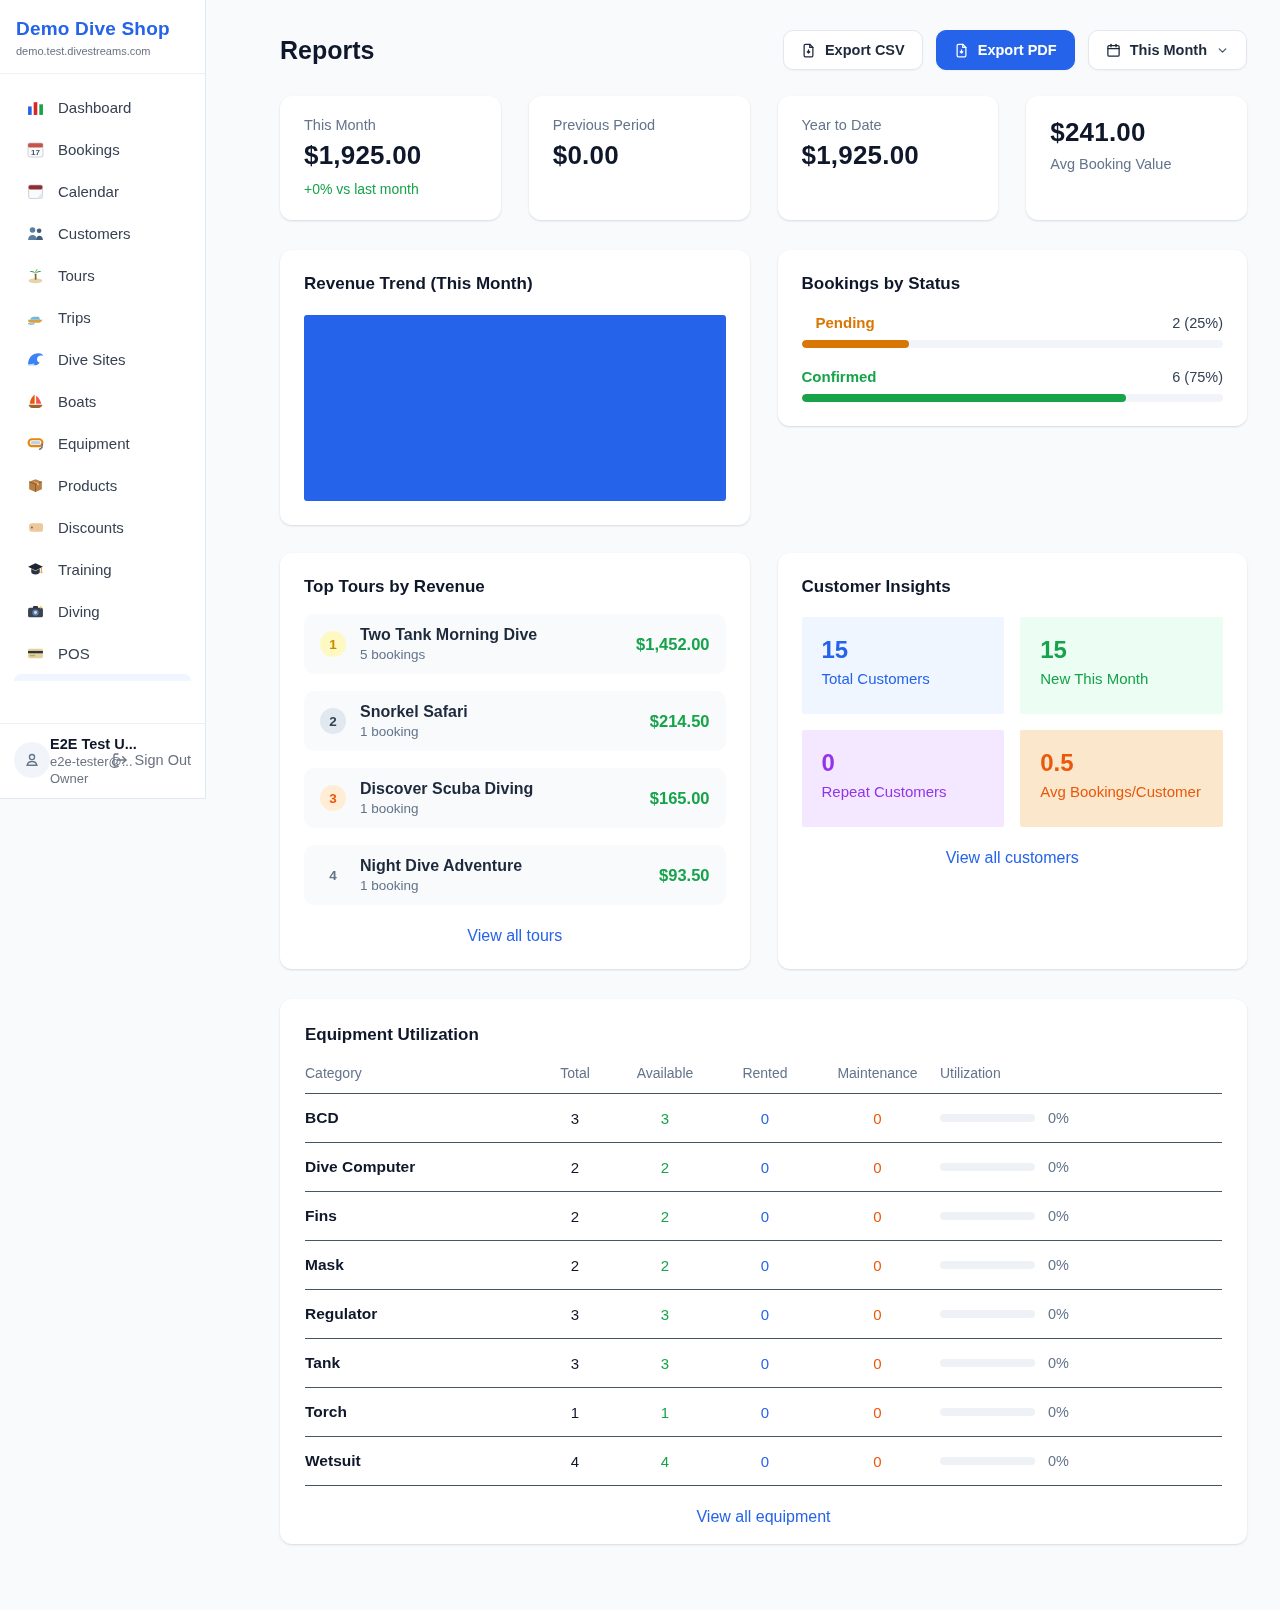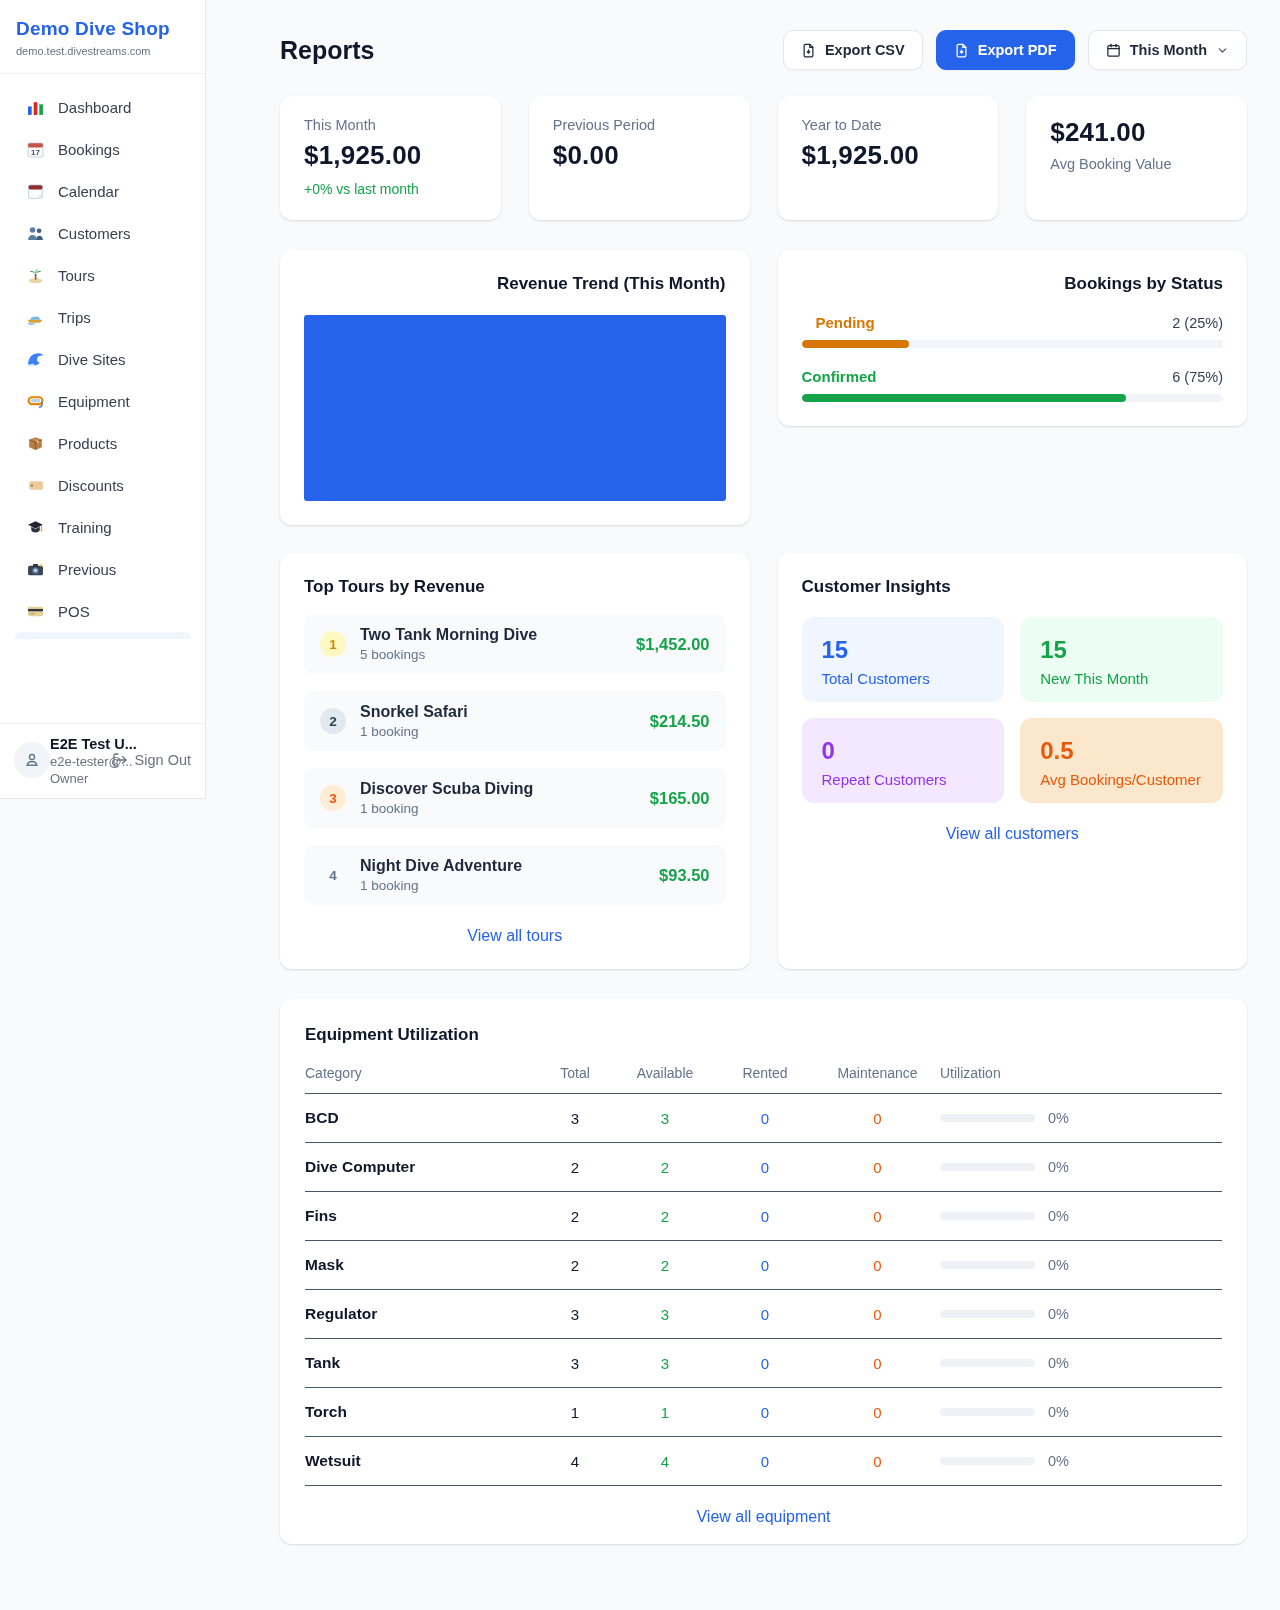--- a/index.html
+++ b/index.html
@@ -42,21 +42,21 @@
   .stat-label { color:#64748b; font-size:14.5px; }
   .stat-value { margin-top:7px; font-size:26px; font-weight:800; color:#0f172a; letter-spacing:.2px; }
   .stat-delta { margin-top:10px; color:#16a34a; font-size:14px; }
   .stat.flip .stat-value { margin-top:0; }
   .stat.flip .stat-label { margin-top:8px; }
 
   .section-title { font-size:17px; font-weight:800; color:#0f172a; }
 
   
   .row-charts { margin-top:30px; display:grid; grid-template-columns:1fr 1fr; gap:28px; align-items:start; }
-  .chart-card { padding:24px;text-align:right; }
+  .chart-card { padding:24px; }
   .chart-block { margin-top:21px; height:186px; background:#2563eb; border-radius:3px; }
   .status-group { margin-top:20px; }
   .status-top { display:flex; justify-content:space-between; align-items:baseline; }
   .status-label { font-size:15px; font-weight:700; }
   .status-label.pending { color:#d97706;padding-left:14px; }
   .status-label.confirmed { color:#16a34a; }
   .status-count { font-size:14.5px; color:#334155; }
   .bar-track { margin-top:9px; height:8px; background:#f1f5f9; border-radius:6px; overflow:hidden; }
   .bar-fill { height:100%; border-radius:6px; }
 
@@ -69,21 +69,21 @@
   .rank-1 { background:#fef9c3; color:#ca8a04; }
   .rank-2 { background:#e2e8f0; color:#334155; }
   .rank-3 { background:#ffedd5; color:#ea580c; }
   .rank-4 { background:transparent; color:#64748b; }
   .tour-name { font-size:16px; font-weight:700; color:#1e293b; }
   .tour-sub { margin-top:3px; font-size:13.5px; color:#64748b; }
   .tour-price { margin-left:auto; font-size:16.5px; font-weight:800; color:#16a34a; }
   .view-all { margin-top:22px; text-align:center; color:#2563eb; font-size:16px; cursor:pointer; }
 
   .tiles { margin-top:20px; display:grid; grid-template-columns:1fr 1fr; gap:16px; }
-  .tile { border-radius:12px; padding:19px 20px; height:85px; }
+  .tile { border-radius:2px; padding:19px 20px; height:97px; }
   .tile-value { font-size:24px; font-weight:800; }
   .tile-label { margin-top:6px; font-size:15px; }
   .tile.blue { background:#eff6ff; } .tile.blue .tile-value,.tile.blue .tile-label { color:#2563eb; }
   .tile.green { background:#ecfdf3; } .tile.green .tile-value,.tile.green .tile-label { color:#16a34a; }
   .tile.purple { background:#f3e8ff; } .tile.purple .tile-value,.tile.purple .tile-label { color:#9333ea; }
   .tile.orange { background:#fbe8cc; } .tile.orange .tile-value,.tile.orange .tile-label { color:#ea580c; }
 
   
   .equip-card { margin-top:30px; padding:26px 25px 18px; }
   .t-grid { display:grid; grid-template-columns:230px 80px 100px 100px 125px 1fr; align-items:center; }
@@ -176,20 +176,30 @@
           <svg width="17" height="17" viewBox="0 0 16 16">
             <path d="M1 13C1 6 5 2 11 2c2.4 0 3.8 1 4 2.6-2.6-1-4.8 0-5.4 2C9 9 10 10.6 12 11c-1.2 1.6-3 2.4-5.2 2.4Z" fill="#3b82f6"></path>
             <path d="M1 13c1.6.4 3.4.2 5.8-.6" stroke="#bfdbfe" stroke-width="1.2" fill="none"></path>
           </svg>
         </span>
       <span class="nav-label">Dive Sites</span>
     </div>
     <div class="nav-item">
       <span class="nav-ico">
           <svg width="17" height="17" viewBox="0 0 16 16">
+            <path d="M7.2 1.5V10H2.6C3 6.4 4.8 3.2 7.2 1.5Z" fill="#e8590c"></path>
+            <path d="M8.6 2.5V10h4.8C12.8 7 11 4.2 8.6 2.5Z" fill="#fa5252"></path>
+            <path d="M1.5 11h13c-.4 1.8-1.8 3-3.6 3H4.8c-1.7 0-3-1.2-3.3-3Z" fill="#a0652f"></path>
+          </svg>
+        </span>
+      <span class="nav-label">Boats</span>
+    </div>
+    <div class="nav-item">
+      <span class="nav-ico">
+          <svg width="17" height="17" viewBox="0 0 16 16">
             <rect x="1.5" y="4" width="13" height="6.5" rx="3.2" fill="none" stroke="#e8860c" stroke-width="2"></rect>
             <rect x="3.4" y="5.6" width="9.2" height="3.4" rx="1.7" fill="#b8d4e8"></rect>
             <path d="M14 8c1 2.4.2 4.8-2.6 5.6" stroke="#64748b" stroke-width="1.4" fill="none"></path>
           </svg>
         </span>
       <span class="nav-label">Equipment</span>
     </div>
     <div class="nav-item">
       <span class="nav-ico">
           <svg width="17" height="17" viewBox="0 0 16 16">
@@ -223,21 +233,21 @@
     <div class="nav-item">
       <span class="nav-ico">
           <svg width="17" height="17" viewBox="0 0 16 16">
             <rect x="1" y="4.5" width="14" height="9" rx="1.6" fill="#3b4252"></rect>
             <rect x="5.6" y="2.8" width="4.8" height="2.4" rx="1" fill="#2e3440"></rect>
             <circle cx="8" cy="9" r="3" fill="#5e81ac"></circle>
             <circle cx="8" cy="9" r="1.4" fill="#d8dee9"></circle>
             <path d="M13 2.2l.5 1.3 1.3.5-1.3.5-.5 1.3-.5-1.3-1.3-.5 1.3-.5Z" fill="#f4c430"></path>
           </svg>
         </span>
-      <span class="nav-label">Previous</span>
+      <span class="nav-label">Diving</span>
     </div>
     <div class="nav-item">
       <span class="nav-ico">
           <svg width="17" height="17" viewBox="0 0 16 16">
             <rect x="1" y="3.5" width="14" height="9" rx="1.4" fill="#e3d39a"></rect>
             <rect x="1" y="5.6" width="14" height="2.2" fill="#2f3440"></rect>
             <rect x="2.6" y="9.4" width="5" height="1.2" fill="#b8a66a"></rect>
           </svg>
         </span>
       <span class="nav-label">POS</span>

